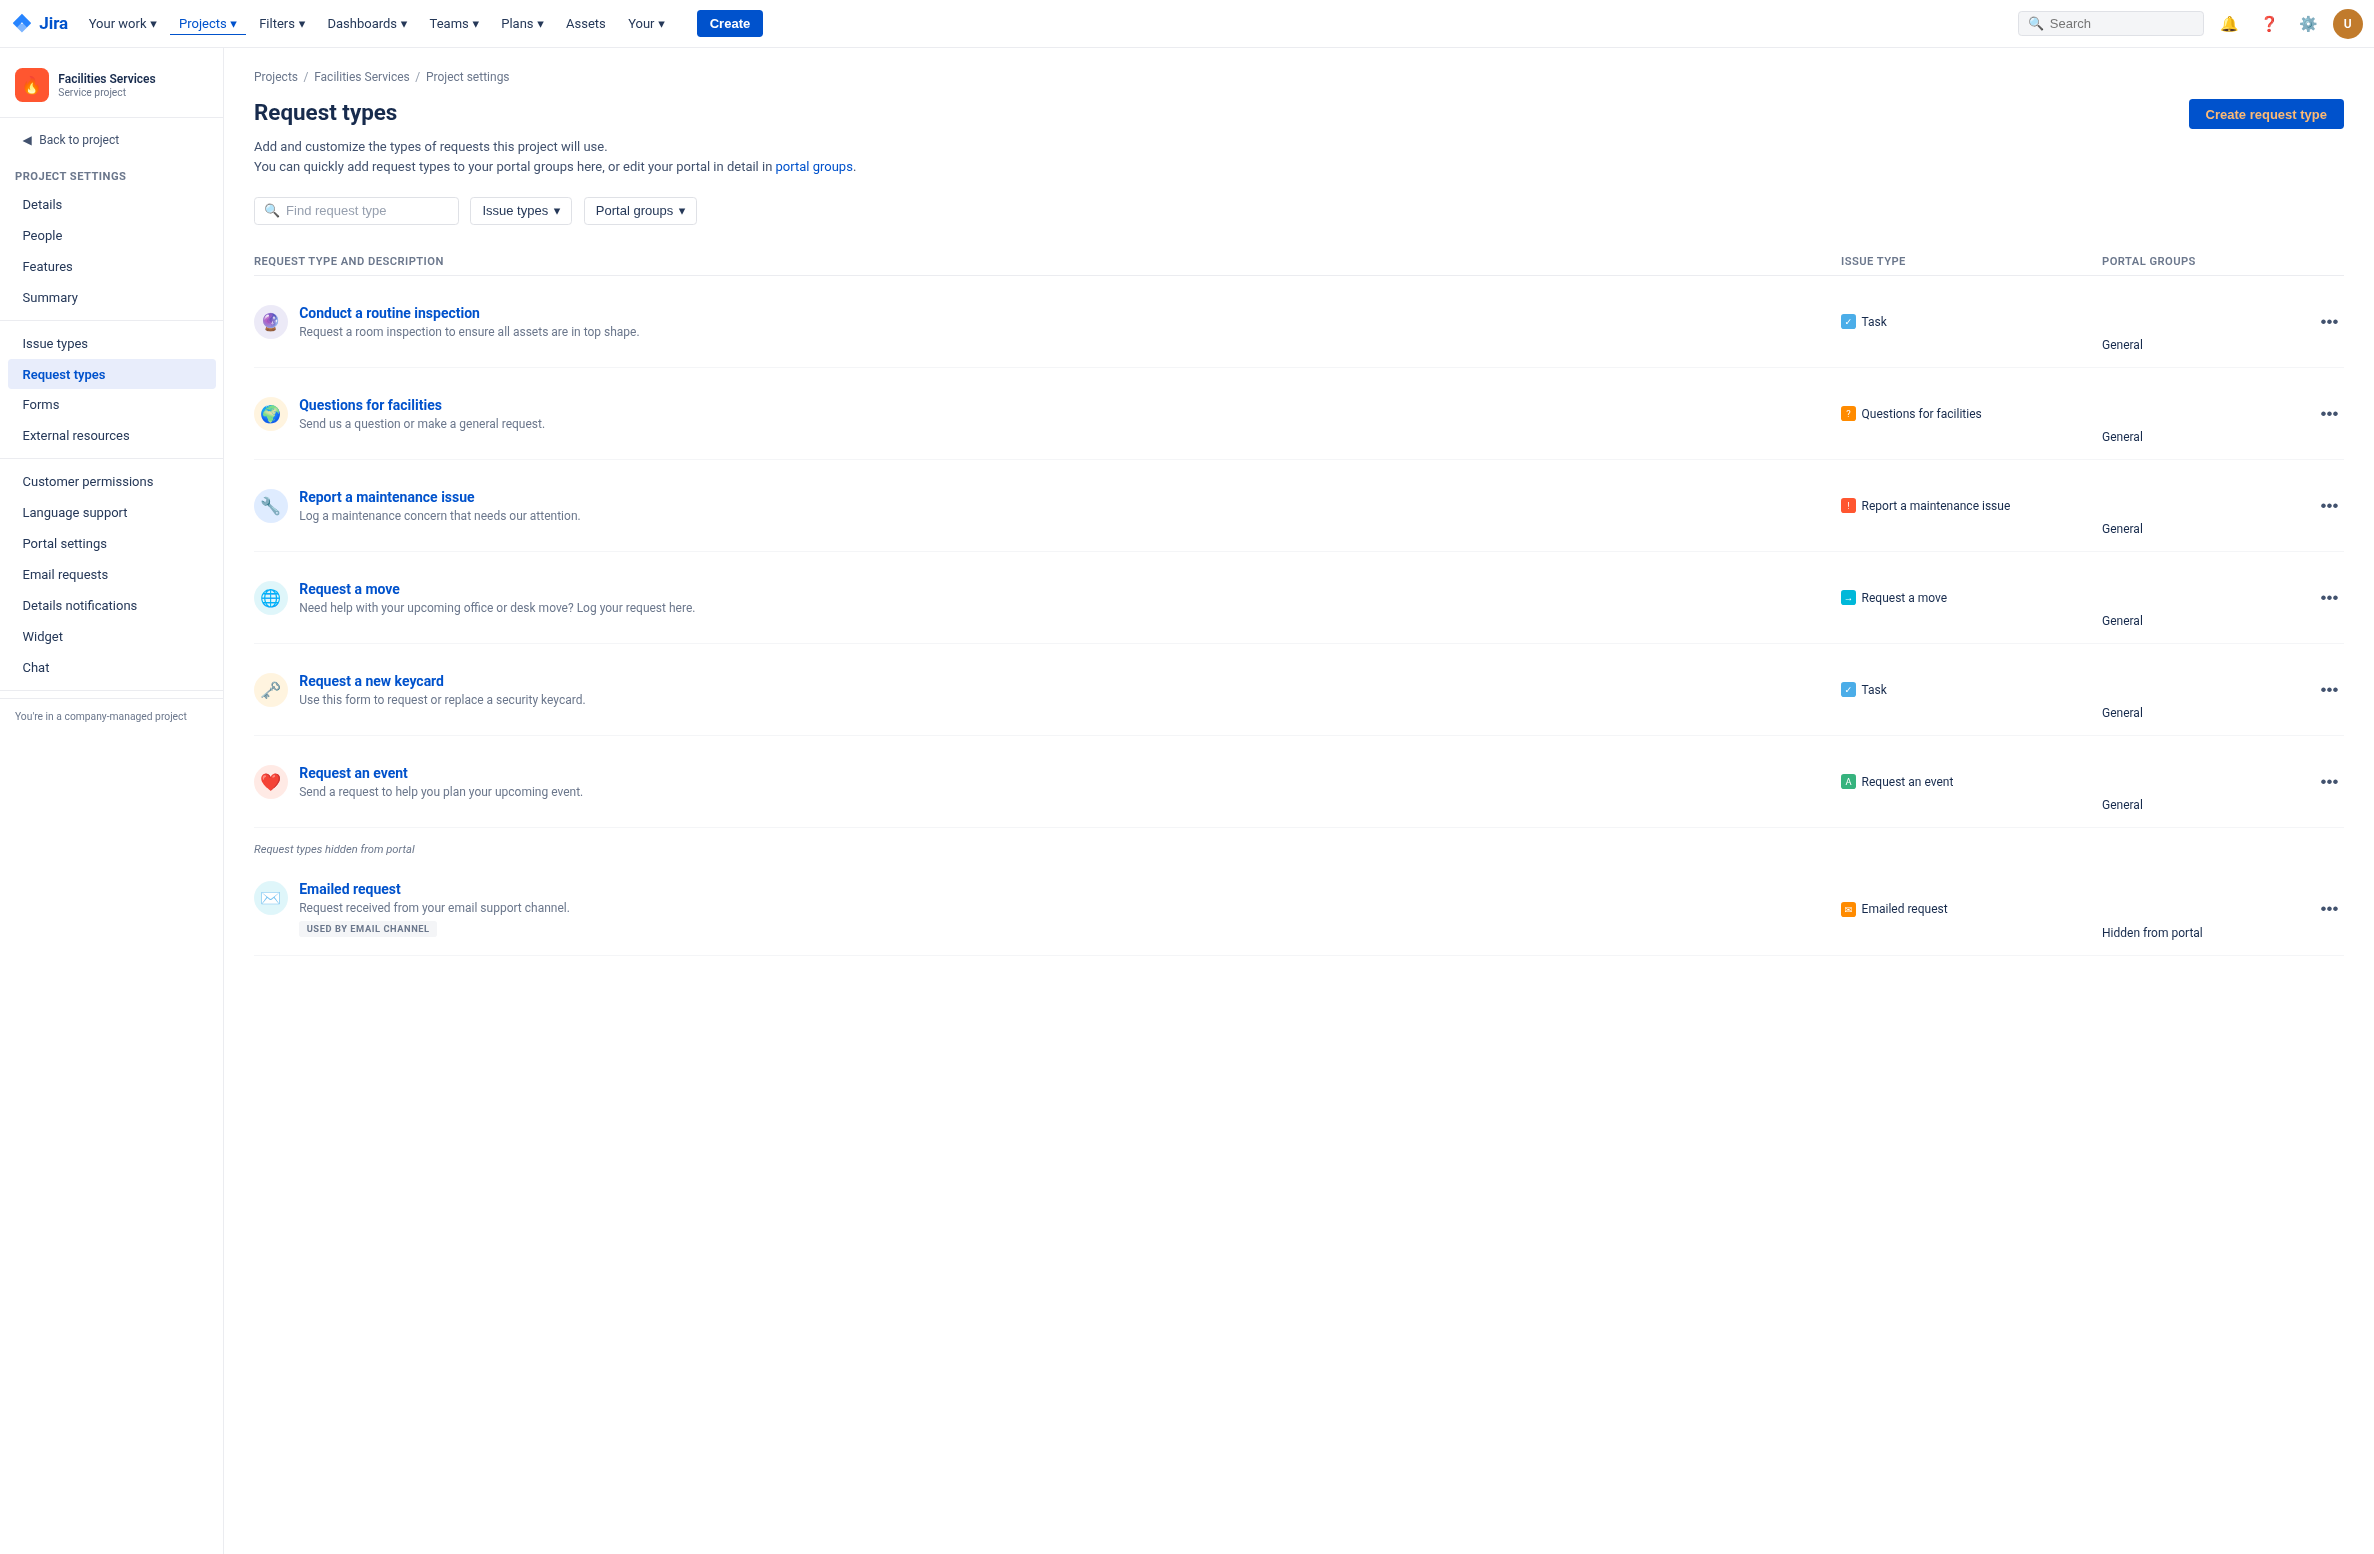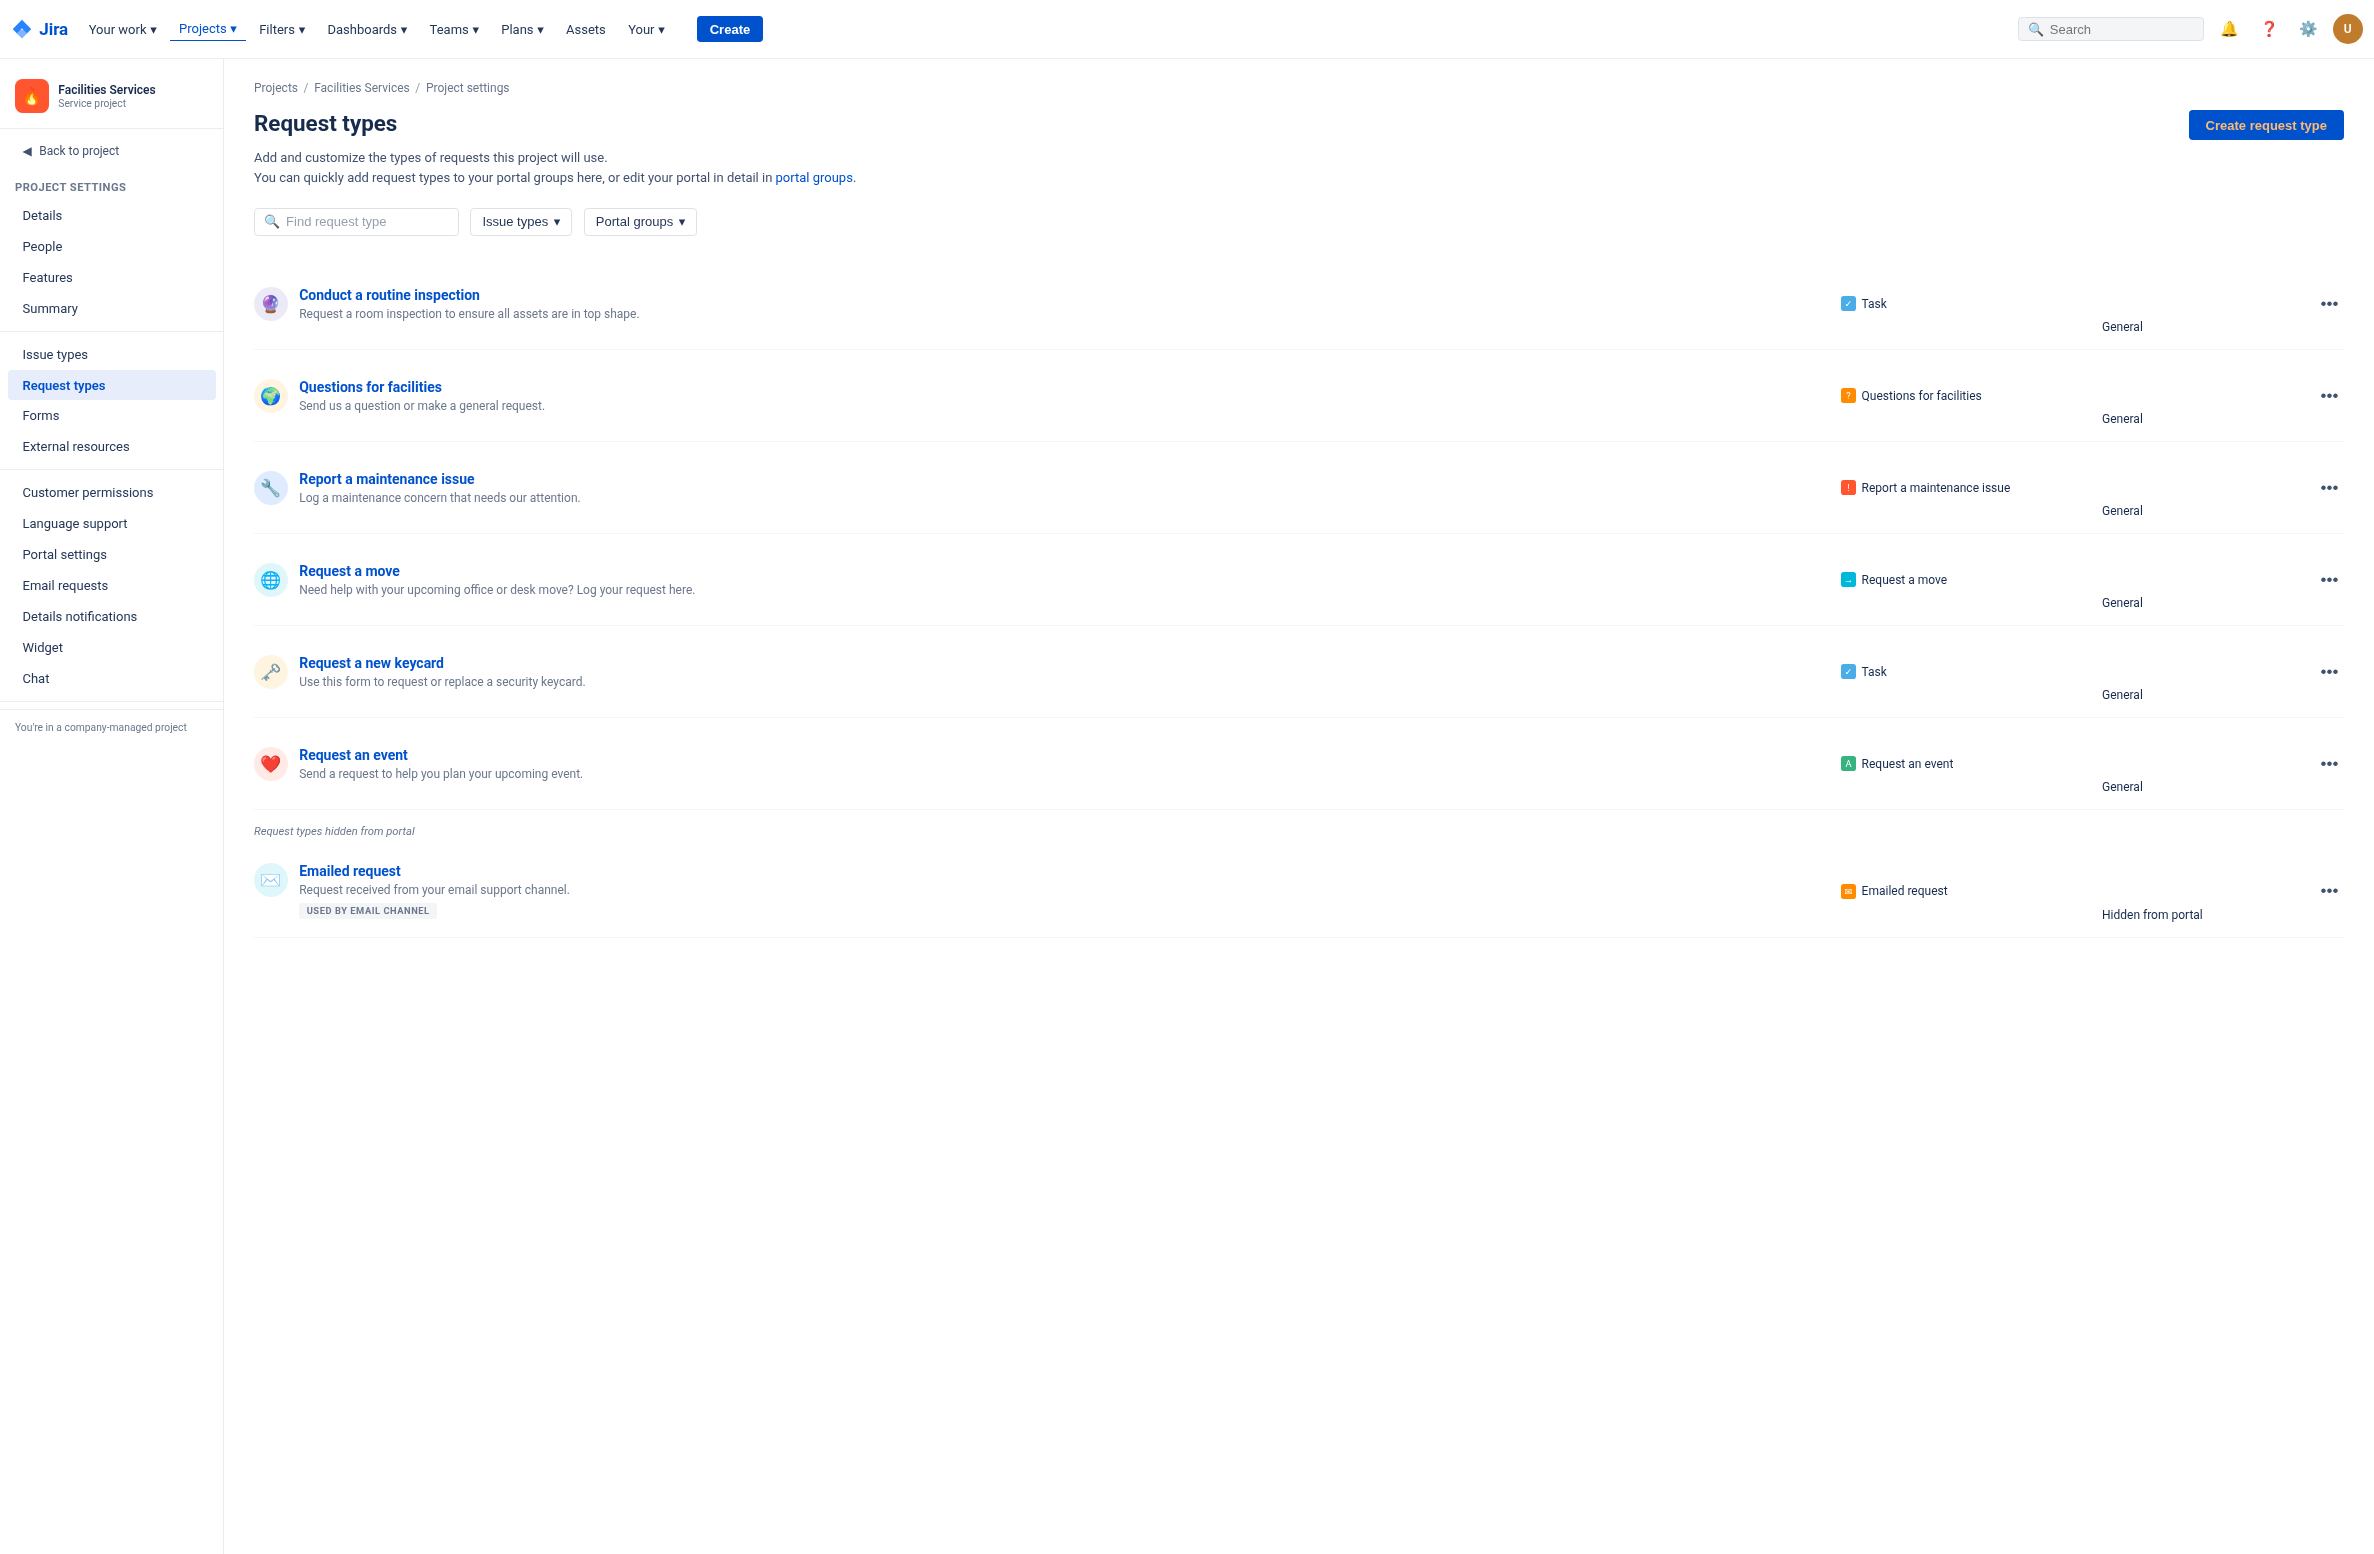--- a/index.html
+++ b/index.html
@@ -1,20 +1,20 @@
 <!DOCTYPE html>
 <html style="font-size:15px"><head>
   <meta charset="utf-8">
   <style>
     * { box-sizing: border-box; margin: 0; padding: 0; }
     body { font-family: -apple-system, BlinkMacSystemFont, 'Segoe UI', Roboto, sans-serif; font-size: 13px; color: #172b4d; background: #fff; }
 
     
     .topnav {
-      display: flex; align-items: center; height: 59px;
+      display: flex; align-items: center; height: 48px;
       background: #fff; border-bottom: 0.9px solid #ebecf0;
       padding: 0 11.2px; gap: 3.7px; position: sticky; top: 0; z-index: 100;
     }
     .topnav-logo { display: flex; align-items: center; gap: 5.6px; margin-right: 7.5px; }
     .topnav-logo svg { width: 22.4px; height: 22.4px; }
     .topnav-item {
       padding: 3.7px 9.3px; border-radius: 3.7px; cursor: pointer;
       font-size: 13px; color: #253858; display: flex; align-items: center; gap: 3.7px;
       white-space: nowrap;
     }
@@ -278,20 +278,26 @@
       <button class="filter-btn">
         <span>Issue types</span>
         <span>▾</span>
       </button>
       <button class="filter-btn">
         <span>Portal groups</span>
         <span>▾</span>
       </button>
     </div>
 
+    <div class="table-header">
+      <span>Request type and description</span>
+      <span>Issue type</span>
+      <span>Portal groups</span>
+      <span></span>
+    </div>
 
     <div id="request-types-list">
         <div class="request-row">
     <div class="request-info">
       <div class="request-icon-wrap" style="background:#6554c020;">🔮</div>
       <div>
         <div class="request-name" style="cursor:pointer;color:#0052cc;">Conduct a routine inspection</div>
         <div class="request-desc">Request a room inspection to ensure all assets are in top shape.</div>
 
       </div>

